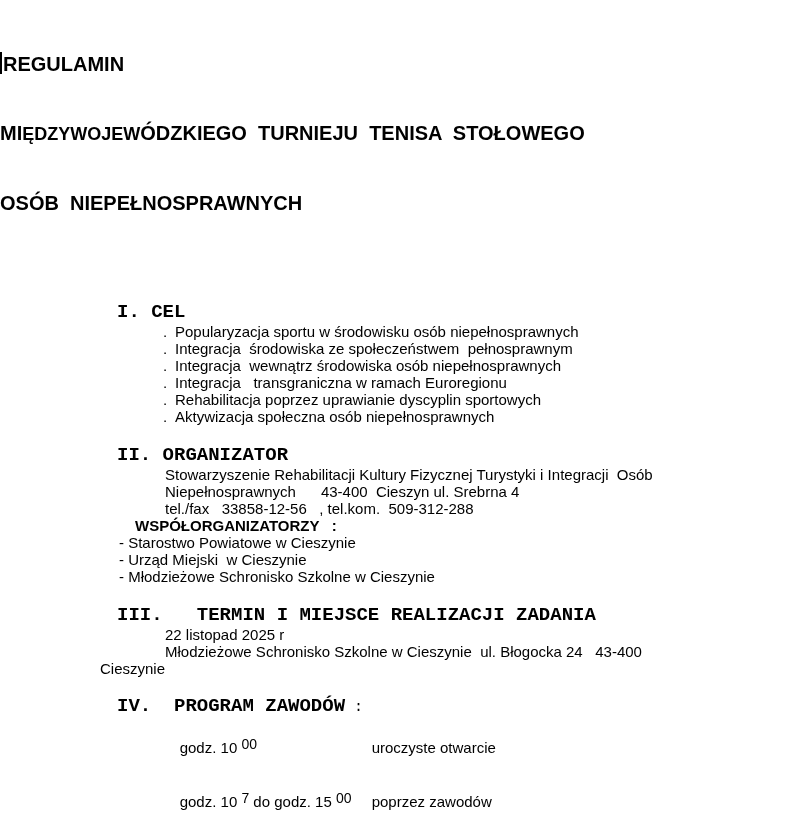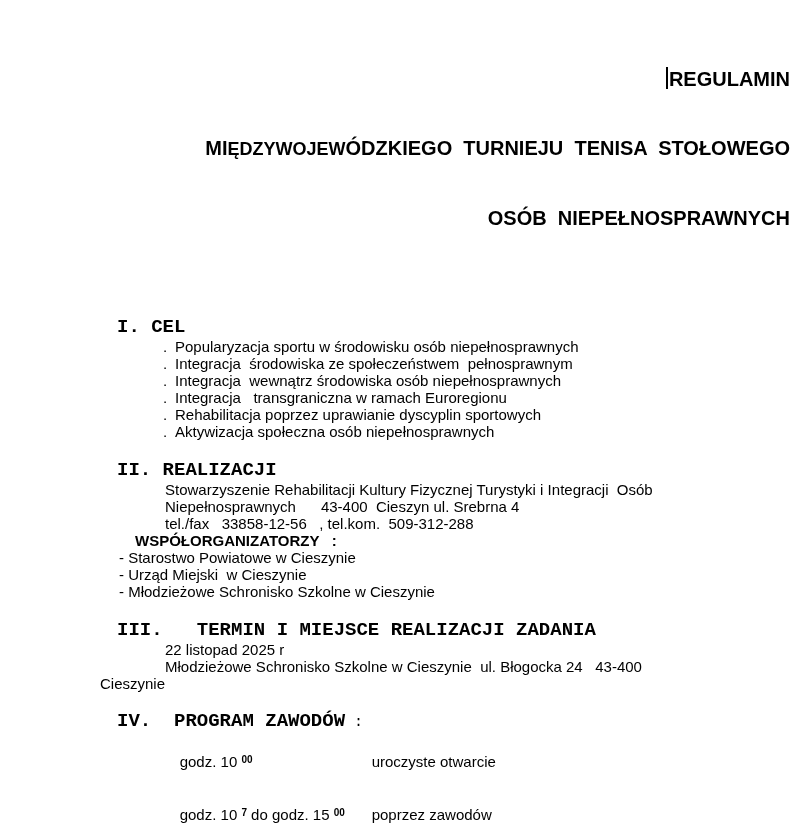--- a/index.html
+++ b/index.html
@@ -1,60 +1,60 @@
 <!DOCTYPE html>
 <html><head>
 <meta charset="utf-8">
 <style>
   html,body { margin:0; padding:0; background:#fff; }
   .page {
     position:relative; width:790px; height:839px; background:#ffffff; color:#000000;
     font-family:"Liberation Sans", sans-serif; font-size:15px; line-height:17px;
     overflow:hidden;
   }
-  .title-block { padding-top:21px; text-align:right; font-weight:bold; font-size:20px; line-height:23px; white-space:pre-wrap;margin-left:26px; }
+  .title-block { padding-top:6px; text-align:left; font-weight:bold; font-size:20px; line-height:23px; white-space:pre-wrap; }
   .t-small { font-size:18px; }
   .cursor { display:inline-block; width:2px; height:22px; background:#000; vertical-align:-3px; margin-right:1px; }
   .h { font-weight:bold; font-size:19px; line-height:22px; margin-left:117px; white-space:pre-wrap;font-family:Liberation Mono, monospace; }
   .h-colon { font-weight:normal; font-size:15px; }
   #h-cel { margin-top:40px; }
   #h-org { margin-top:19px; }
   #h-ter { margin-top:19px; }
   #h-pro { margin-top:18px; }
   .line { white-space:pre-wrap; }
   .bullet-line { margin-left:163px; }
   .marker { display:inline-block; width:12px; }
   .body-ind { margin-left:165px; }
   .wspol { margin-left:135px; font-weight:bold; }
   .dash { margin-left:119px; }
   .cieszynie { margin-left:100px; }
   .prog-row { margin-left:163px; }
   .prog-left { display:inline-block; width:192px; white-space:pre-wrap; }
-  .sup { font-size:10px; vertical-align:4px;font-weight:bold; }
+  .sup { font-size:14px; vertical-align:4px; }
 </style>
 </head>
 <body>
 
 <div class="page">
 
   <div class="title-block">
     <div><span class="cursor"></span><span>REGULAMIN</span></div>
     <div><span>MI</span><span class="t-small">ĘDZYWOJEW</span><span>ÓDZKIEGO  TURNIEJU  TENISA  STOŁOWEGO</span></div>
     <div>OSÓB  NIEPEŁNOSPRAWNYCH</div>
   </div>
 
   <div class="h" id="h-cel">I. CEL</div>
   <div class="line bullet-line"><span class="marker">.</span><span>Popularyzacja sportu w środowisku osób niepełnosprawnych</span></div>
   <div class="line bullet-line"><span class="marker">.</span><span>Integracja  środowiska ze społeczeństwem  pełnosprawnym</span></div>
   <div class="line bullet-line"><span class="marker">.</span><span>Integracja  wewnątrz środowiska osób niepełnosprawnych</span></div>
   <div class="line bullet-line"><span class="marker">.</span><span>Integracja   transgraniczna w ramach Euroregionu</span></div>
   <div class="line bullet-line"><span class="marker">.</span><span>Rehabilitacja poprzez uprawianie dyscyplin sportowych</span></div>
   <div class="line bullet-line"><span class="marker">.</span><span>Aktywizacja społeczna osób niepełnosprawnych</span></div>
 
-  <div class="h" id="h-org">II. REALIZACJI</div>
+  <div class="h" id="h-org">II. ORGANIZATOR</div>
   <div class="line body-ind">Stowarzyszenie Rehabilitacji Kultury Fizycznej Turystyki i Integracji  Osób</div>
   <div class="line body-ind">Niepełnosprawnych      43-400  Cieszyn ul. Srebrna 4</div>
   <div class="line body-ind">tel./fax   33858-12-56   , tel.kom.  509-312-288</div>
   <div class="line wspol">WSPÓŁORGANIZATORZY   :</div>
   <div class="line dash">- Starostwo Powiatowe w Cieszynie</div>
   <div class="line dash">- Urząd Miejski  w Cieszynie</div>
   <div class="line dash">- Młodzieżowe Schronisko Szkolne w Cieszynie</div>
 
   <div class="h" id="h-ter">III.   TERMIN I MIEJSCE REALIZACJI ZADANIA</div>
   <div class="line body-ind">22 listopad 2025 r</div>

